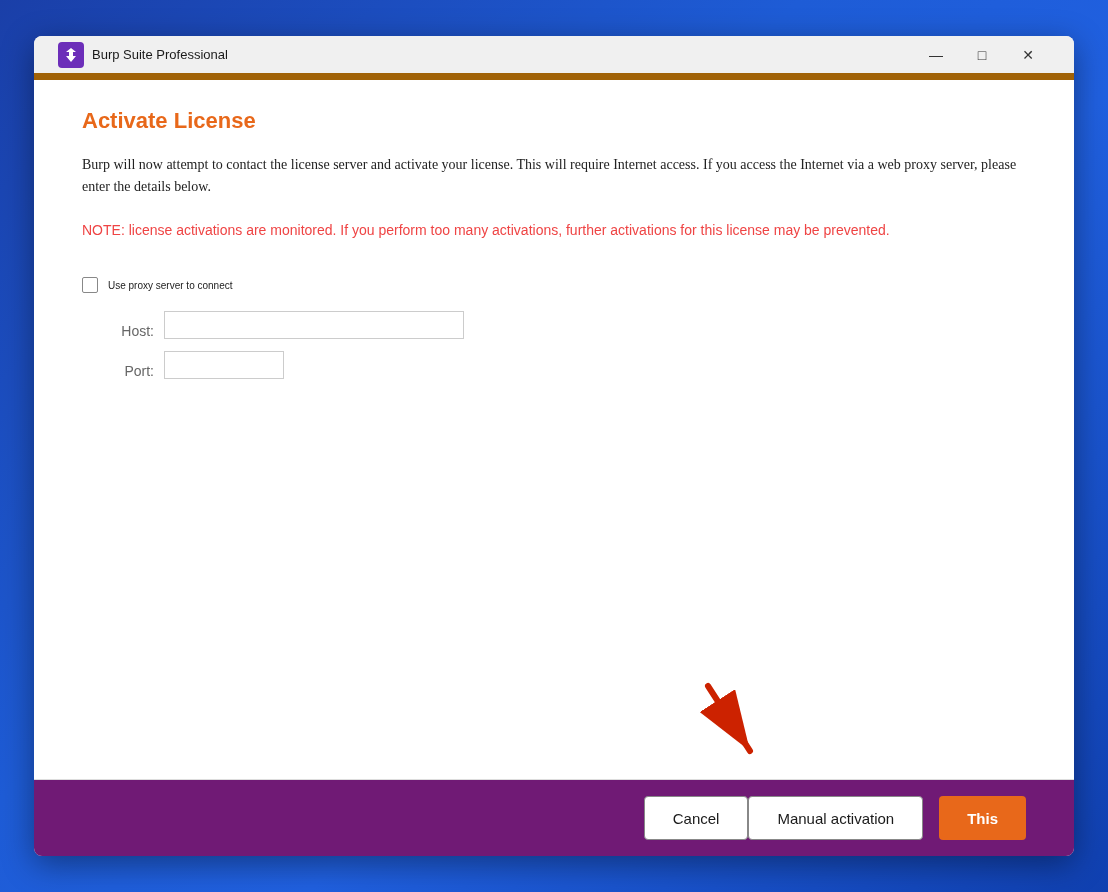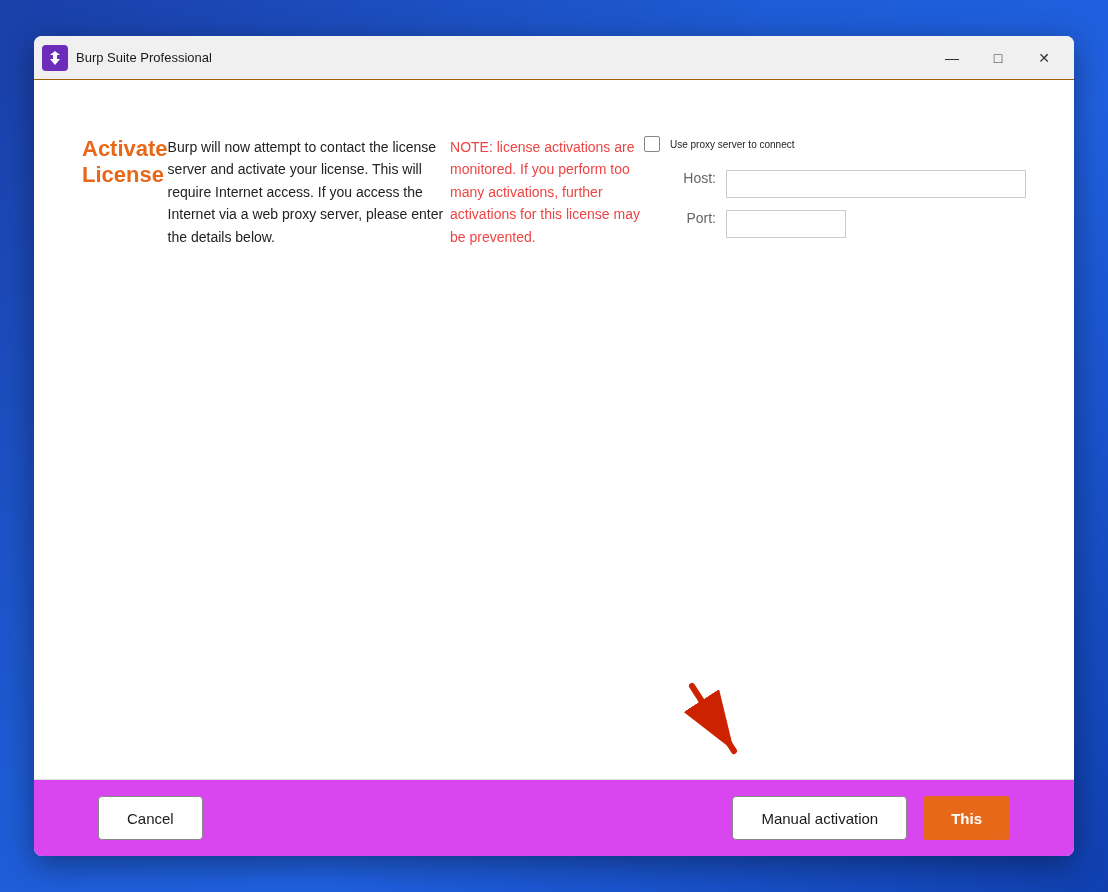--- a/index.html
+++ b/index.html
@@ -23,22 +23,22 @@
       display: flex;
       flex-direction: column;
       overflow: hidden;
     }
 
     .title-bar {
       background: #f0f0f0;
       height: 44px;
       display: flex;
       align-items: center;
-      padding: 0 8px;
-      border-bottom: 1px solid #a16207;
+      padding: 0 24px;
+      border-bottom: 7px solid #a16207;
       flex-shrink: 0;
     }
 
     .title-bar-icon {
       width: 26px;
       height: 26px;
       background: #6c2eb9;
       border-radius: 4px;
       display: flex;
       align-items: center;
@@ -74,37 +74,38 @@
       align-items: center;
       justify-content: center;
       font-size: 14px;
       color: #333;
       border-radius: 4px;
     }
 
     .content {
       flex: 1;
       background: white;
-      padding: 56px 48px 24px 48px;
-      display: flex;
-      flex-direction: row;
+      padding: 28px 48px 24px 48px;
+      display: flex;
+      flex-direction: column;
     }
 
     .page-title {
       font-size: 22px;
       font-weight: 600;
       color: #e8681a;
       margin-bottom: 20px;
     }
 
     .description {
       font-size: 14px;
       color: #222;
       line-height: 1.6;
       margin-bottom: 20px;
+      font-family: Liberation Serif, serif;
     }
 
     .note {
       font-size: 14px;
       color: #ef4444;
       line-height: 1.6;
       margin-bottom: 36px;
     }
 
     .proxy-section {
@@ -131,21 +132,21 @@
       cursor: pointer;
     }
 
     .checkbox-label {
       font-size: 10px;
       color: #222;
     }
 
     .field-row {
       display: flex;
-      align-items: flex-start;
+      align-items: flex-end;
       margin-bottom: 12px;
       margin-left: 26px;
     }
 
     .field-label {
       font-size: 14px;
       color: #666;
       width: 46px;
       text-align: right;
       margin-right: 10px;
@@ -166,25 +167,25 @@
 
     .field-input.port {
       width: 120px;
     }
 
     .spacer {
       flex: 1;
     }
 
     .footer {
-      background: #d946ef;
-      padding: 16px 64px;
-      display: flex;
-      align-items: center;
-      justify-content: space-between;
+      background: #701a75;
+      padding: 16px 48px;
+      display: flex;
+      align-items: center;
+      justify-content: flex-end;
       flex-shrink: 0;
       border-top: 1px solid #ddd;
     }
 
     .footer-left {
       display: flex;
       gap: 12px;
     }
 
     .footer-right {

